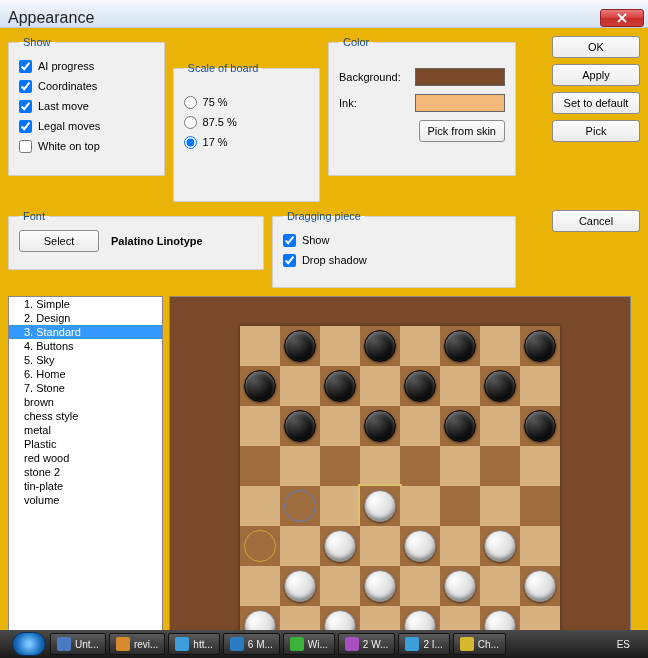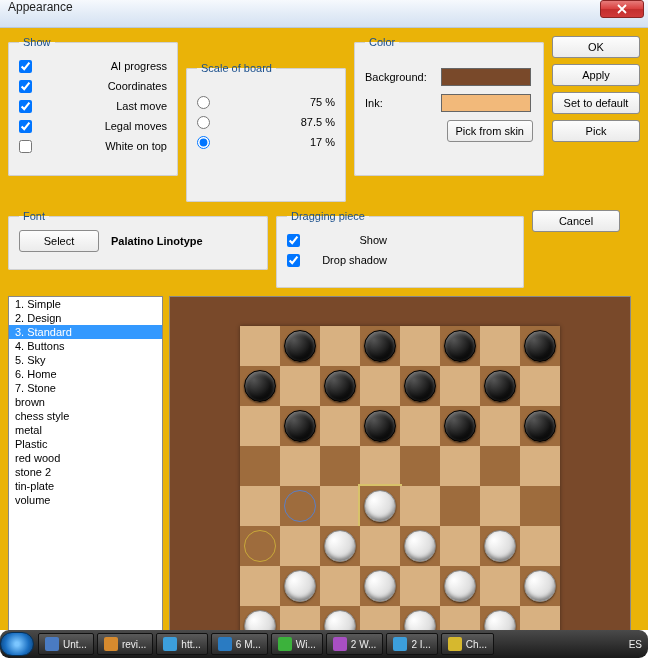--- a/index.html
+++ b/index.html
@@ -13,24 +13,24 @@
     overflow: hidden;
     position: relative;
   }
 
   
   .titlebar {
     height: 28px;
     background: linear-gradient(to bottom, #f6f9fd 0%, #e3ecf7 50%, #d4e1f2 100%);
     border-bottom: 1px solid #b8c8dd;
     display: flex;
-    align-items: flex-start;
+    align-items: flex-end;
     padding: 0 4px 0 8px;
     color: #222;
-    font-size: 12px;
+    font-size: 16px;
   }
   .titlebar .title { flex: 1; }
   .close-btn {
     width: 44px;
     height: 18px;
     background: linear-gradient(to bottom, #e67b7a 0%, #d9403f 49%, #c32e2d 50%, #cf3a39 100%);
     border: 1px solid #8b2423;
     border-radius: 3px;
     color: #fff;
     font-weight: bold;
@@ -80,39 +80,38 @@
   }
   .font-group { width: 260px; height: 60px; }
   .drag-group { width: 248px; height: 78px; }
   .cancel-col { flex: 1; }
 
   .checkbox-line, .radio-line {
     display: flex;
     align-items: center;
     gap: 6px;
     height: 20px;
-    justify-content: space-between;
   }
 
   input[type=checkbox], input[type=radio] {
     margin: 0;
   }
 
   .winbtn {
     height: 22px;
     min-width: 80px;
     background: linear-gradient(to bottom, #fdfdfd, #ebebeb);
     border: 1px solid #8b8b8b;
     border-radius: 3px;
     font-size: 11px;
     font-family: inherit;
     padding: 0 8px;
     cursor: default;
   }
-  .winbtn.wide { min-width: 88px; }
+  .winbtn.wide { min-width: 88px; margin-left: 28px; }
 
   .font-row { display: flex; align-items: center; gap: 12px; }
   .font-row .fontname { font-weight: bold; }
 
   .color-row { display: flex; align-items: center; height: 22px; margin-bottom: 4px; }
   .color-row .lbl { width: 76px; }
   .swatch {
     width: 90px;
     height: 18px;
     border: 1px solid #666;
@@ -164,21 +163,21 @@
     height: 380px;
   }
   .listbox {
     width: 155px;
     background: #fff;
     border: 1px solid #888;
     overflow-y: auto;
     font-size: 11px;
   }
   .listbox .li-item {
-    padding: 0 6px;
+    padding: 0 15px;
     height: 14px;
     line-height: 14px;
     white-space: nowrap;
   }
   .listbox .li-item.selected {
     background: #3399ff;
     color: #fff;
   }
 
   .board-frame {
@@ -217,23 +216,22 @@
   
   .taskbar {
     position: absolute;
     bottom: 0; left: 0; right: 0;
     height: 28px;
     background: linear-gradient(to bottom, #4a4a4a, #1a1a1a);
     display: flex;
     align-items: center;
     color: #fff;
     font-size: 11px;
-    padding: 0 0;
+    padding: 0 12px;
     gap: 4px;
-    border-radius: 9px;
   }
   .start-orb {
     width: 34px; height: 24px;
     background: radial-gradient(circle at 50% 50%, #7bc6ff 10%, #1a6fc2 60%, #0a3a6a 100%);
     border-radius: 12px;
     border: 1px solid #063057;
   }
   .task-item {
     height: 22px;
     padding: 0 6px;

